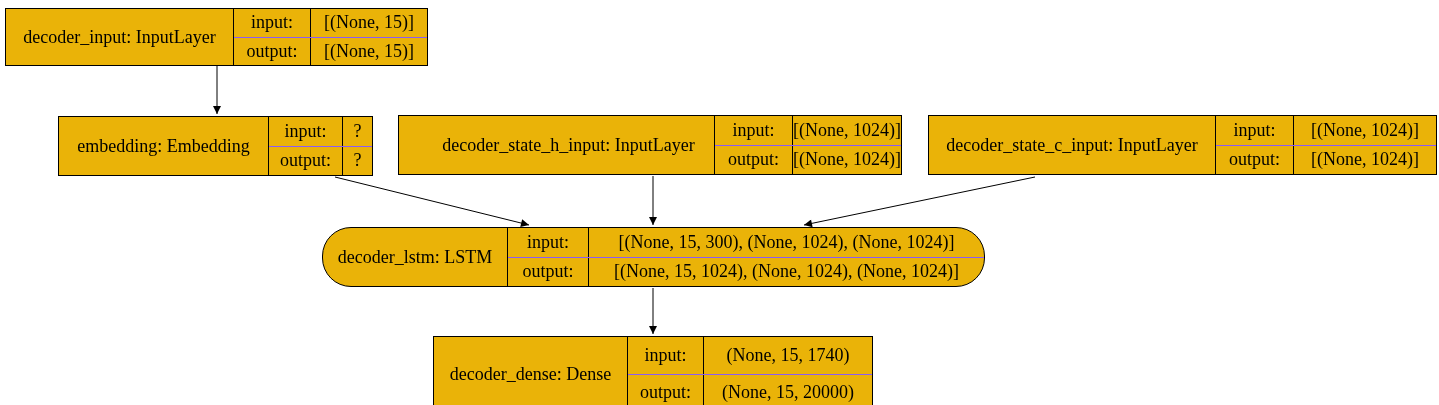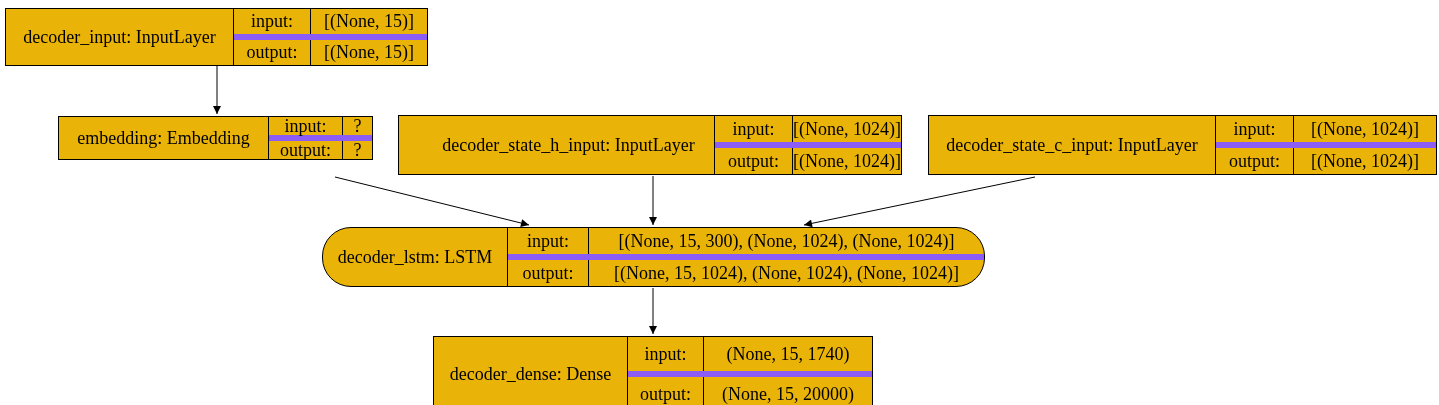--- a/index.html
+++ b/index.html
@@ -38,42 +38,42 @@
     display: flex;
     flex-direction: column;
     flex: 1 1 auto;
     min-width: 0;
   }
   .node .io-row {
     display: flex;
     flex: 1 1 0;
     min-height: 0;
   }
-  .node .io-row.first { border-bottom: 6px solid #8b5cf6; }
+  .node .io-row.first { border-bottom: 1px solid #8b5cf6; }
   .node .io-label {
     display: flex;
     align-items: center;
     justify-content: center;
     border-right: 1px solid #000000;
     flex: 0 0 auto;
     white-space: nowrap;
     box-sizing: border-box;
   }
   .node .io-value {
     display: flex;
     align-items: center;
     justify-content: center;
     flex: 1 1 auto;
     white-space: nowrap;
     min-width: 0;
   }
   
   #n0 { left: 5px;   top: 8px;   width: 423px; height: 58px; }
   #n0 .name { width: 228px; }  #n0 .io-label { width: 77px; }
-  #n1 { left: 58px;  top: 116px; width: 315px; height: 44px; }
+  #n1 { left: 58px;  top: 116px; width: 315px; height: 60px; }
   #n1 .name { width: 210px; }  #n1 .io-label { width: 74px; }
   #n2 { left: 398px; top: 115px; width: 504px; height: 60px; padding-left: 24px; }
   #n2 .name { width: 292px; }  #n2 .io-label { width: 78px; }
   #n3 { left: 928px; top: 115px; width: 509px; height: 60px; }
   #n3 .name { width: 287px; font-family: Liberation Serif, serif; }  #n3 .io-label { width: 78px; }
   #n4 { left: 322px; top: 227px; width: 663px; height: 60px; border-radius: 29px; }
   #n4 .name { width: 185px; }  #n4 .io-label { width: 81px; }
   #n5 { left: 433px; top: 336px; width: 440px; height: 76px; }
   #n5 .name { width: 194px; }  #n5 .io-label { width: 76px; }
 </style>

